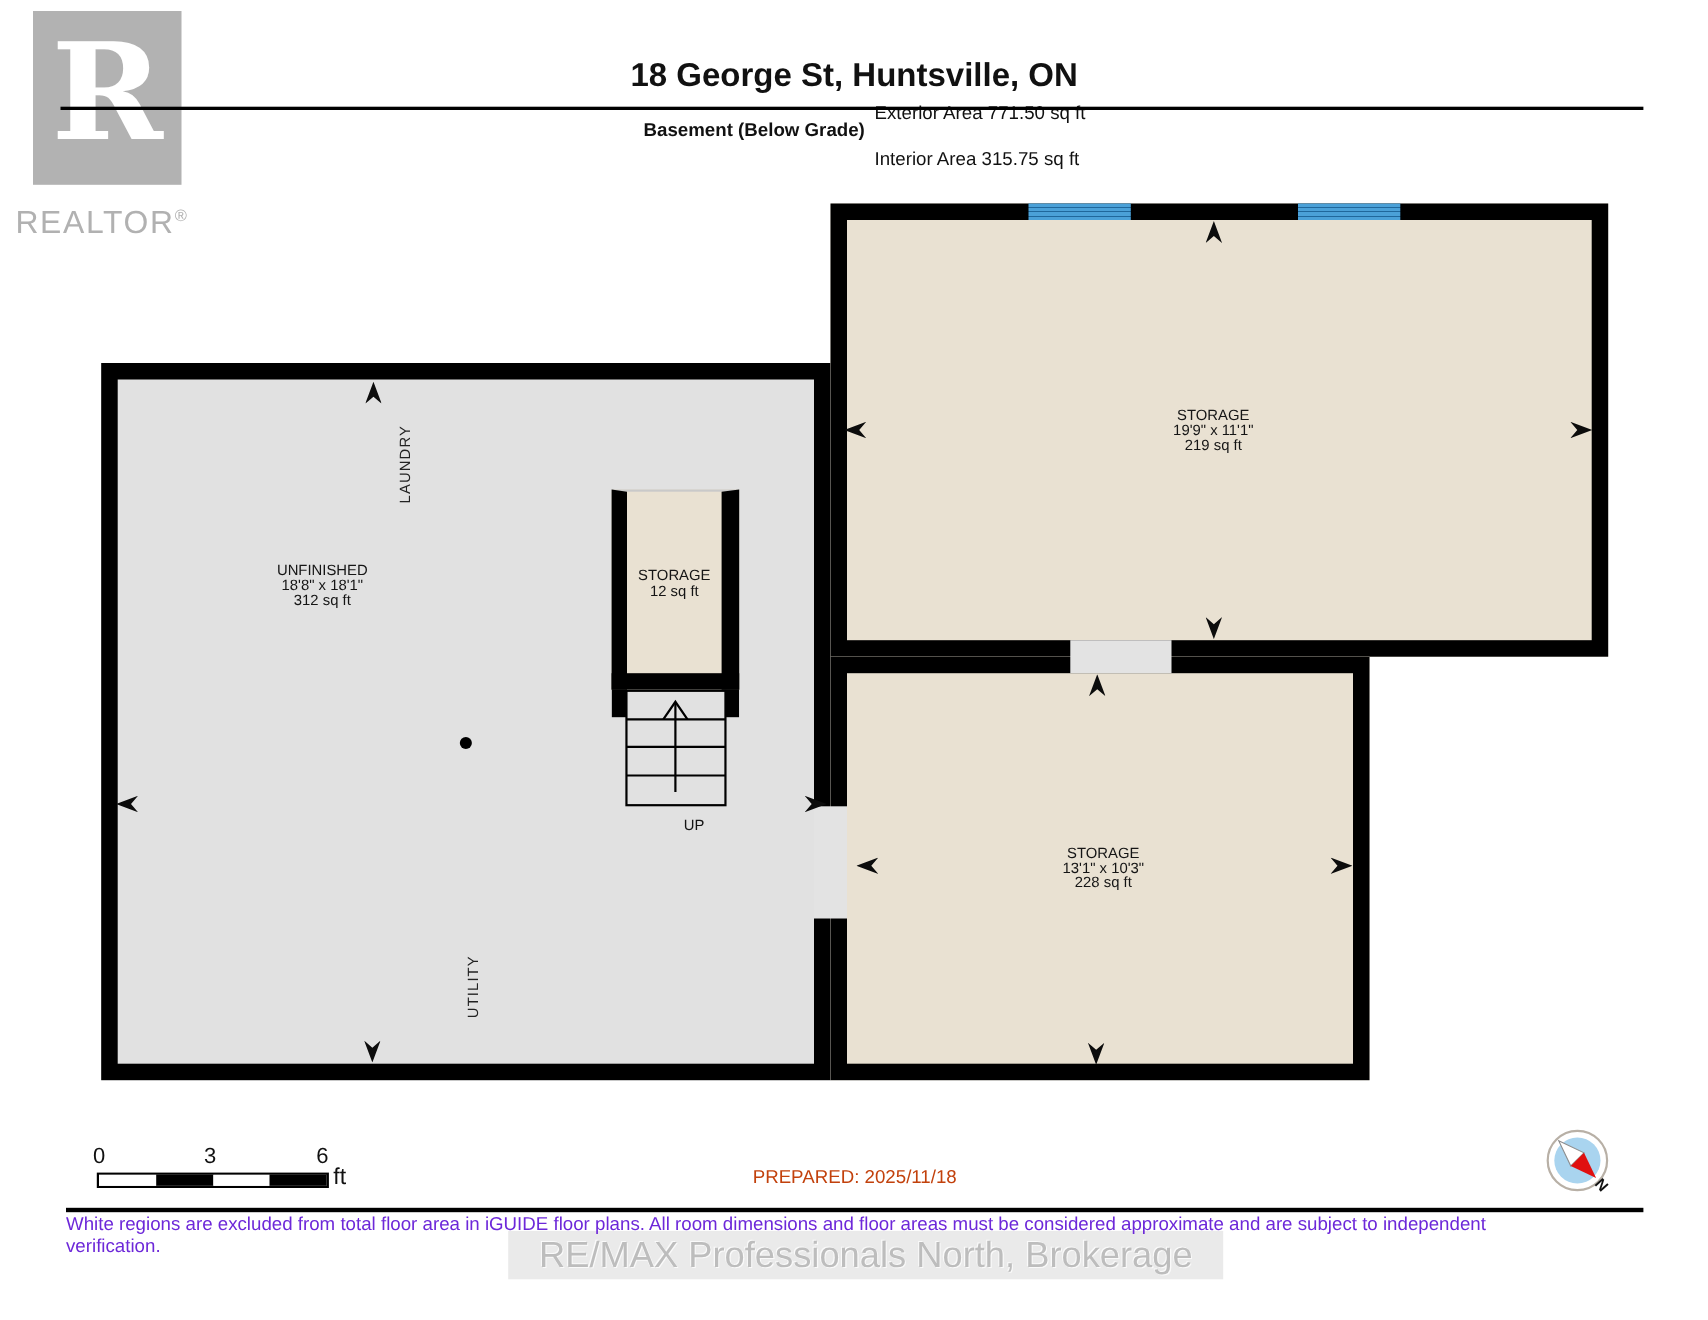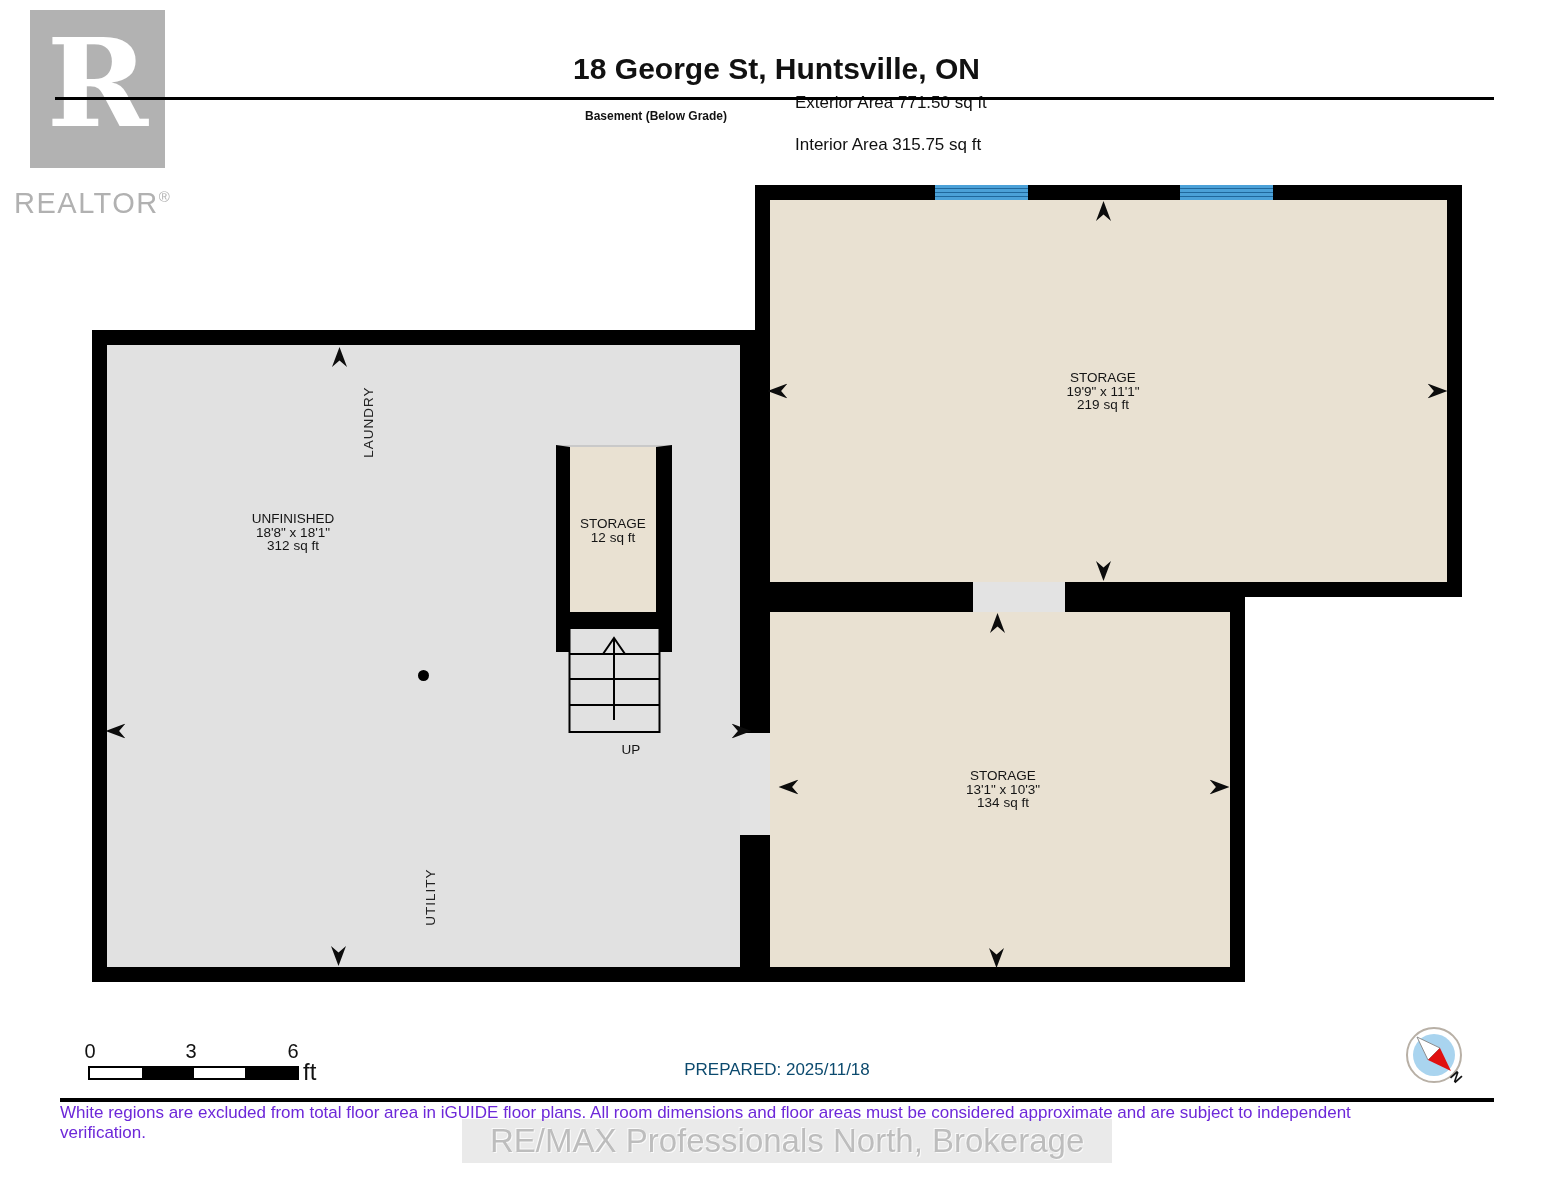--- a/index.html
+++ b/index.html
@@ -8,21 +8,21 @@
   .abs{position:absolute;}
 
   
   .logo-box{left:30px;top:10px;width:135px;height:158px;background:#b2b2b2;z-index:1;}
   .logo-r{position:absolute;left:0;top:-6px;width:135px;height:158px;line-height:158px;text-align:center;
           font-family:"DejaVu Serif",serif;font-weight:bold;font-size:122px;color:#ffffff;}
   .brand{left:14px;top:187px;font-size:29px;color:#b1b1b1;letter-spacing:1.5px;z-index:1;}
   .brand sup{font-size:15px;}
   .header-rule{left:55px;top:97px;width:1439px;height:3px;background:#000;z-index:5;}
   .title{left:0;top:52px;width:1553px;text-align:center;font-size:30px;font-weight:bold;}
-  .floor-label{left:585px;top:109px;font-size:12px;font-weight:bold;}
+  .floor-label{left:585px;top:109px;font-size:17px;font-weight:bold;}
   .area-line{left:795px;font-size:17px;}
 
   
   .room{position:absolute;border:15px solid #000;box-sizing:border-box;z-index:1;}
   .room-gray{background:#e1e1e1;}
   .room-beige{background:#e9e1d2;}
   .door-gap{position:absolute;background:#e3e3e3;z-index:2;}
   .window{position:absolute;height:15px;z-index:3;
     background:linear-gradient(#4ba1d8 0 3px,#20689c 3px 4px,#4ba1d8 4px 7px,#20689c 7px 8px,
                #4ba1d8 8px 11px,#20689c 11px 12px,#4ba1d8 12px 15px);}
@@ -40,22 +40,22 @@
 
   
   .dart{position:absolute;width:15px;height:20px;background:#0c0c0c;z-index:4;
         clip-path:polygon(50% 0,100% 100%,50% 68%,0 100%);}
 
   
   .scale-num{position:absolute;top:1040px;transform:translateX(-50%);font-size:20px;color:#111;}
   .scale-bar{left:88px;top:1066px;width:207px;height:10px;border:2px solid #000;display:flex;box-sizing:content-box;}
   .scale-bar div{flex:1 1 25%;}
   .seg-w{background:#fff;} .seg-b{background:#000;}
-  .scale-unit{left:303px;top:1058px;font-size:24px;}
-  .prepared{left:777px;top:1060px;transform:translateX(-50%);font-size:17px;color:#0c4a6e;}
+  .scale-unit{left:303px;top:1058px;font-size:21px;}
+  .prepared{left:777px;top:1060px;transform:translateX(-50%);font-size:17px;color:#c2410c;}
   .compass{position:absolute;left:1403px;top:1024px;z-index:1;}
   .bottom-rule{left:60px;top:1098px;width:1434px;height:4px;background:#000;}
   .disclaimer{left:60px;top:1103px;width:1300px;font-size:17px;color:#6d28d9;}
   .watermark{left:462px;top:1119px;font-size:33px;color:#bdbdbd;background:#eaeaea;
              padding:3px 28px;z-index:0;white-space:nowrap;
              text-shadow:1px 1px 0 #fafafa,-1px -1px 0 #fafafa;}
 </style>
 </head>
 <body>
 
@@ -100,21 +100,21 @@
     <div>312 sq ft</div>
   </div>
   <div class="rlabel" style="left:1103px;top:391px">
     <div>STORAGE</div>
     <div>19'9" x 11'1"</div>
     <div>219 sq ft</div>
   </div>
   <div class="rlabel" style="left:1003px;top:789px">
     <div>STORAGE</div>
     <div>13'1" x 10'3"</div>
-    <div>134 sq ft</div>
+    <div>228 sq ft</div>
   </div>
   <div class="rlabel" style="left:613px;top:530px">
     <div>STORAGE</div>
     <div>12 sq ft</div>
   </div>
   <div class="vlabel" style="left:368px;top:422px">LAUNDRY</div>
   <div class="vlabel" style="left:430px;top:897px">UTILITY</div>
   <div class="rlabel" style="left:631px;top:750px">UP</div>
 
   <div class="dart" style="left:332px;top:347px"></div>

